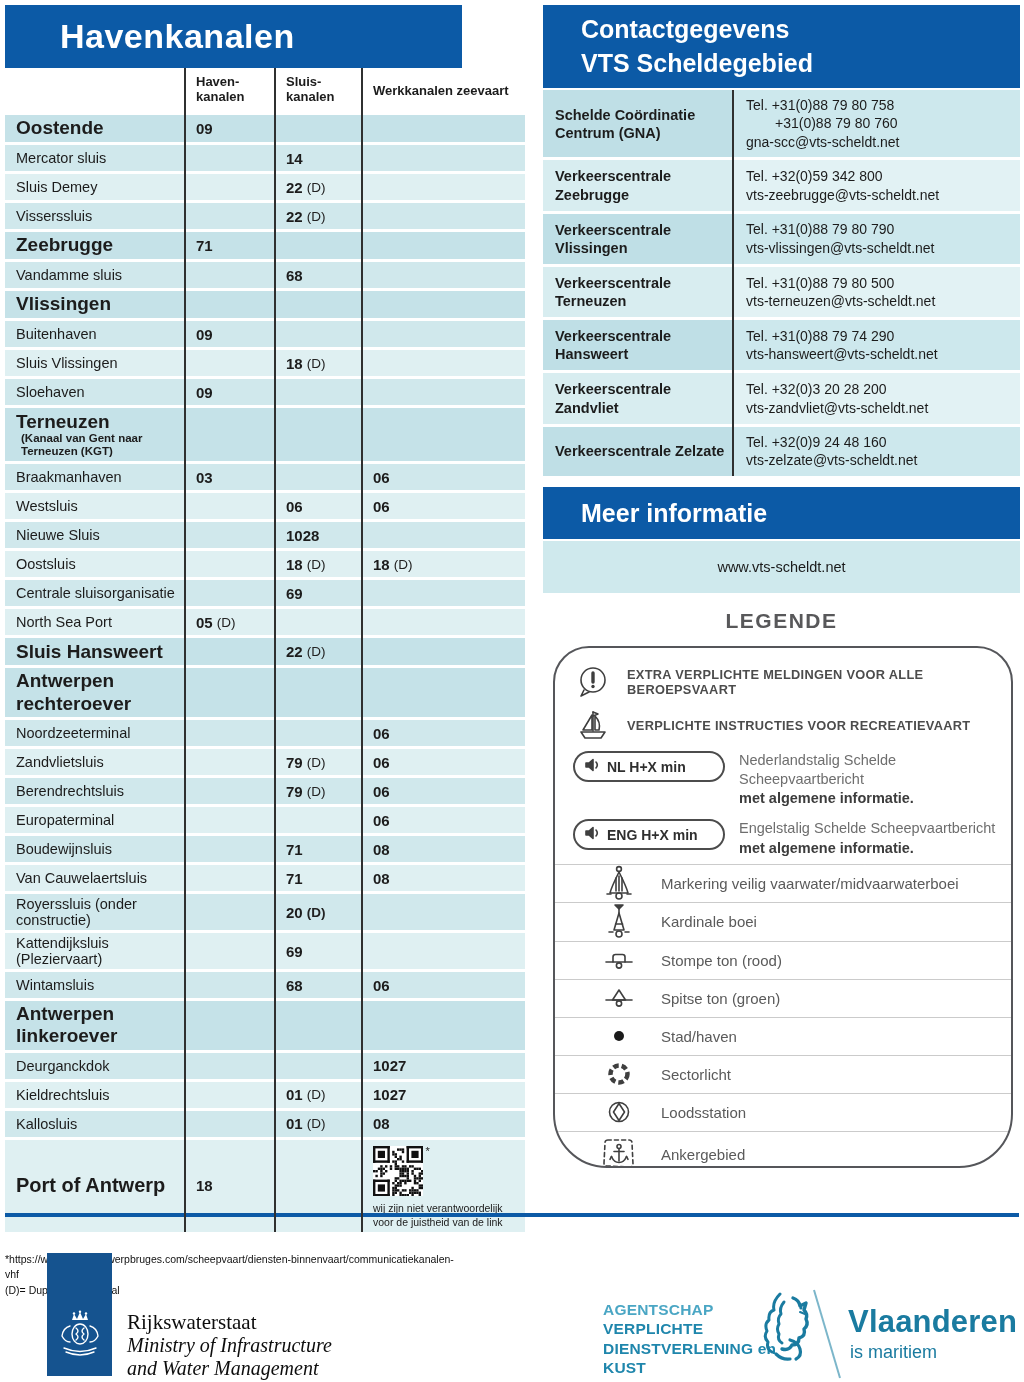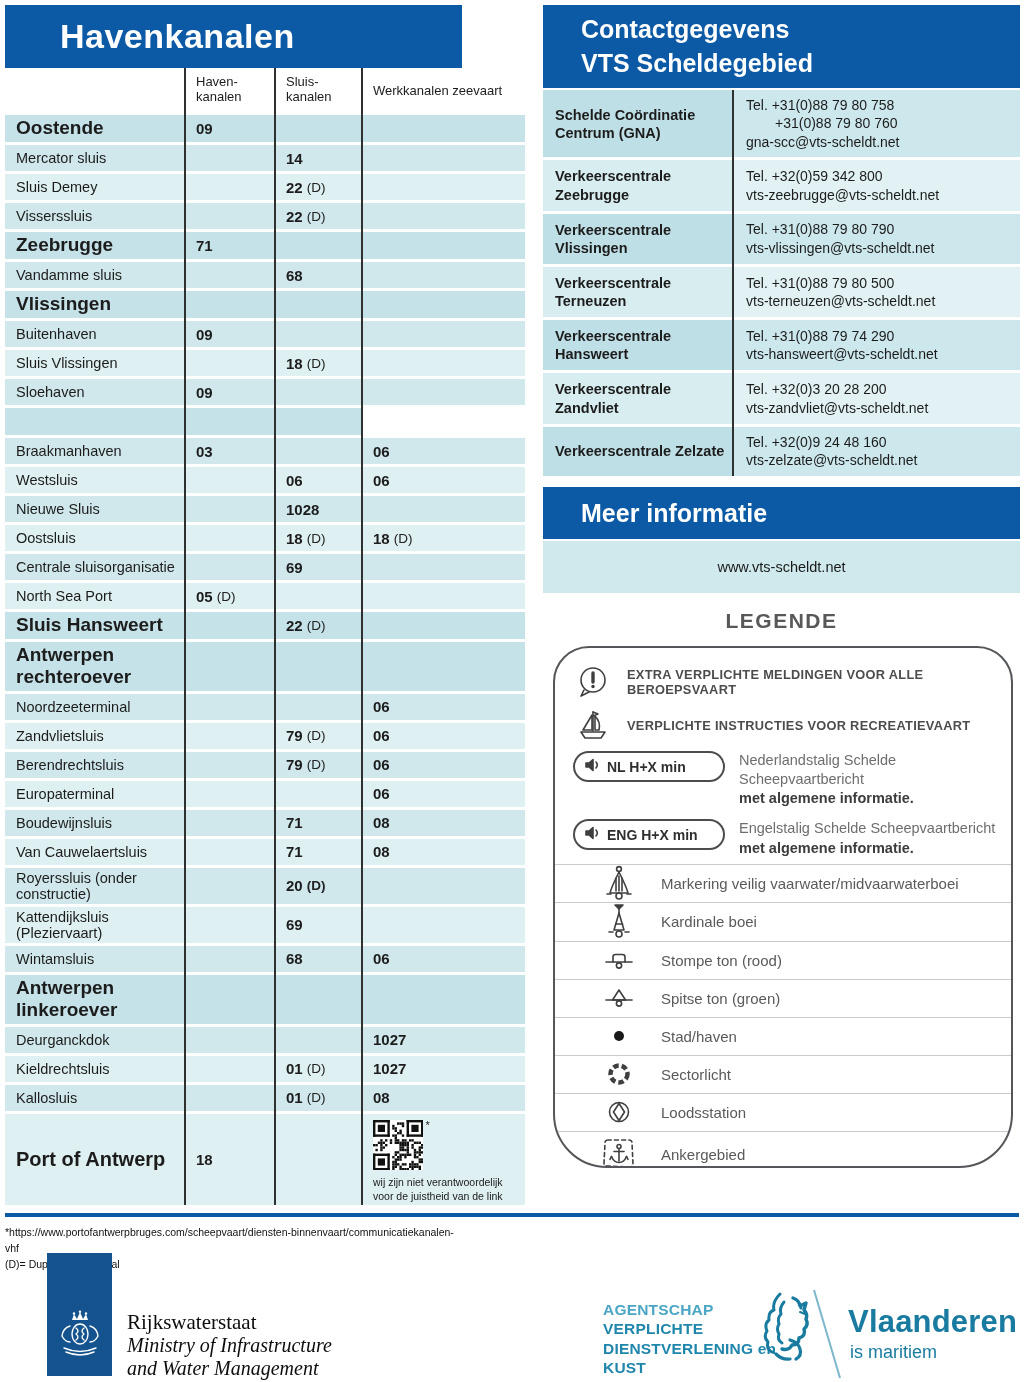--- a/index.html
+++ b/index.html
@@ -22,21 +22,21 @@
   body{position:relative;background:#fff;font-family:"Liberation Sans",sans-serif;color:var(--ink);overflow:hidden}
 
   
   .left-col{position:absolute;left:5px;top:5px;width:457px}
   .banner{height:63px;background:var(--blue);color:#fff;display:flex;align-items:center;
           padding-left:55px;font-size:34px;font-weight:800;letter-spacing:.5px}
   .table-wrap{position:relative}
   .vline{position:absolute;top:0;bottom:0;width:2px;background:var(--line);z-index:3}
   .vl1{left:179px}.vl2{left:269px}.vl3{left:356px}
   .thead{display:grid;grid-template-columns:180px 90px 87px 163px;height:47px;
-         font-size:13px;font-weight:400;line-height:1.15}
+         font-size:13px;font-weight:700;line-height:1.15}
   .thead .c{padding:7px 4px 0 11px;white-space:pre-line}
   .thead .c.werk{display:flex;align-items:center;padding-top:0}
   .row{display:grid;grid-template-columns:180px 90px 87px 163px;margin-bottom:3px}
   .row .cell{padding:2px 6px 2px 11px;display:flex;align-items:center;font-size:14.5px}
   .row.item{min-height:26px}
   .row.item:nth-of-type(odd) .cell{background:var(--rowB)}
   .row.item:nth-of-type(even) .cell{background:var(--rowA)}
   .row.section{min-height:27px}
   .row.section .cell{background:var(--sec)}
   .row.section .name{font-size:19px;font-weight:800;line-height:1.18}
@@ -219,20 +219,24 @@
           <div class="cell name">
             <span>Sloehaven</span>
           </div>
           <div class="cell">
             <span class="num">09</span>
           </div>
           <div class="cell"></div>
           <div class="cell"></div>
         </div>
         <div class="row section">
+          <div class="cell name" style="flex-wrap: wrap; line-height: 1.05; padding: 4px 6px 4px 11px;">
+            <span>Terneuzen</span>
+            <span class="name-suffix">(Kanaal van Gent naar Terneuzen (KGT)</span>
+          </div>
           <div class="cell"></div>
           <div class="cell"></div>
           <div class="cell"></div>
         </div>
         <div class="row item">
           <div class="cell name">
             <span>Braakmanhaven</span>
           </div>
           <div class="cell">
             <span class="num">03</span>

